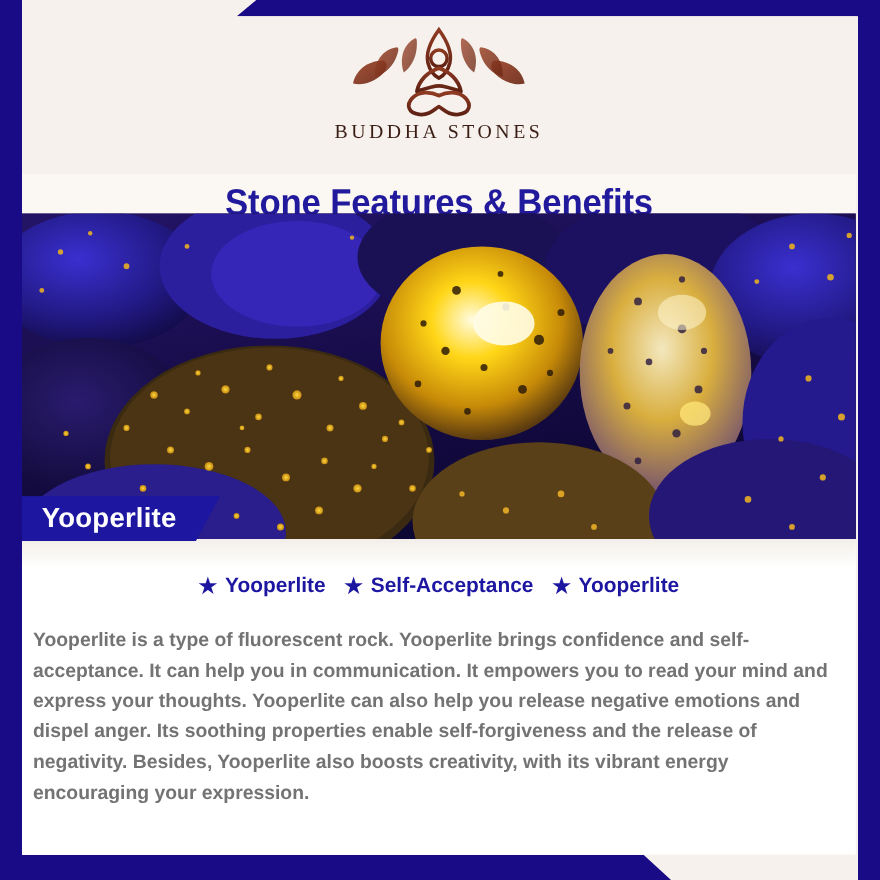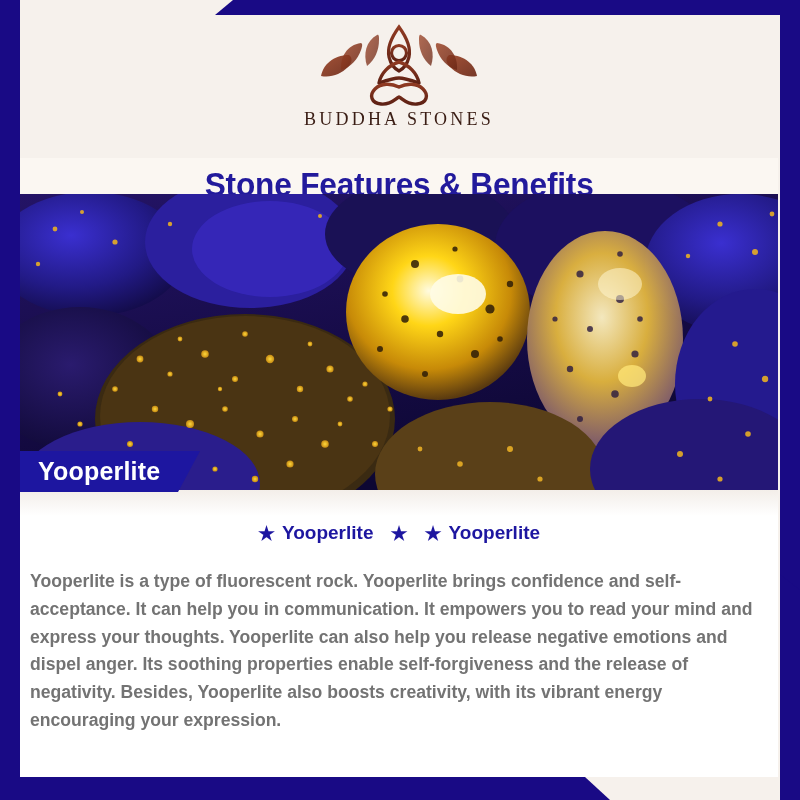--- a/index.html
+++ b/index.html
@@ -337,20 +337,21 @@
   <div class="content">
     <div class="content-fade"></div>
 
     <div class="keywords">
       <span class="kw">
         <span class="star">★</span>
         <span>Yooperlite</span>
       </span>
       <span class="kw">
         <span class="star">★</span>
+        <span>Self-Acceptance</span>
       </span>
       <span class="kw">
         <span class="star">★</span>
         <span>Yooperlite</span>
       </span>
     </div>
 
     <p class="body-copy">Yooperlite is a type of fluorescent rock. Yooperlite brings confidence and self-acceptance. It can help you in communication. It empowers you to read your mind and express your thoughts. Yooperlite can also help you release negative emotions and dispel anger. Its soothing properties enable self-forgiveness and the release of negativity. Besides, Yooperlite also boosts creativity, with its vibrant energy encouraging your expression.</p>
   </div>
 

